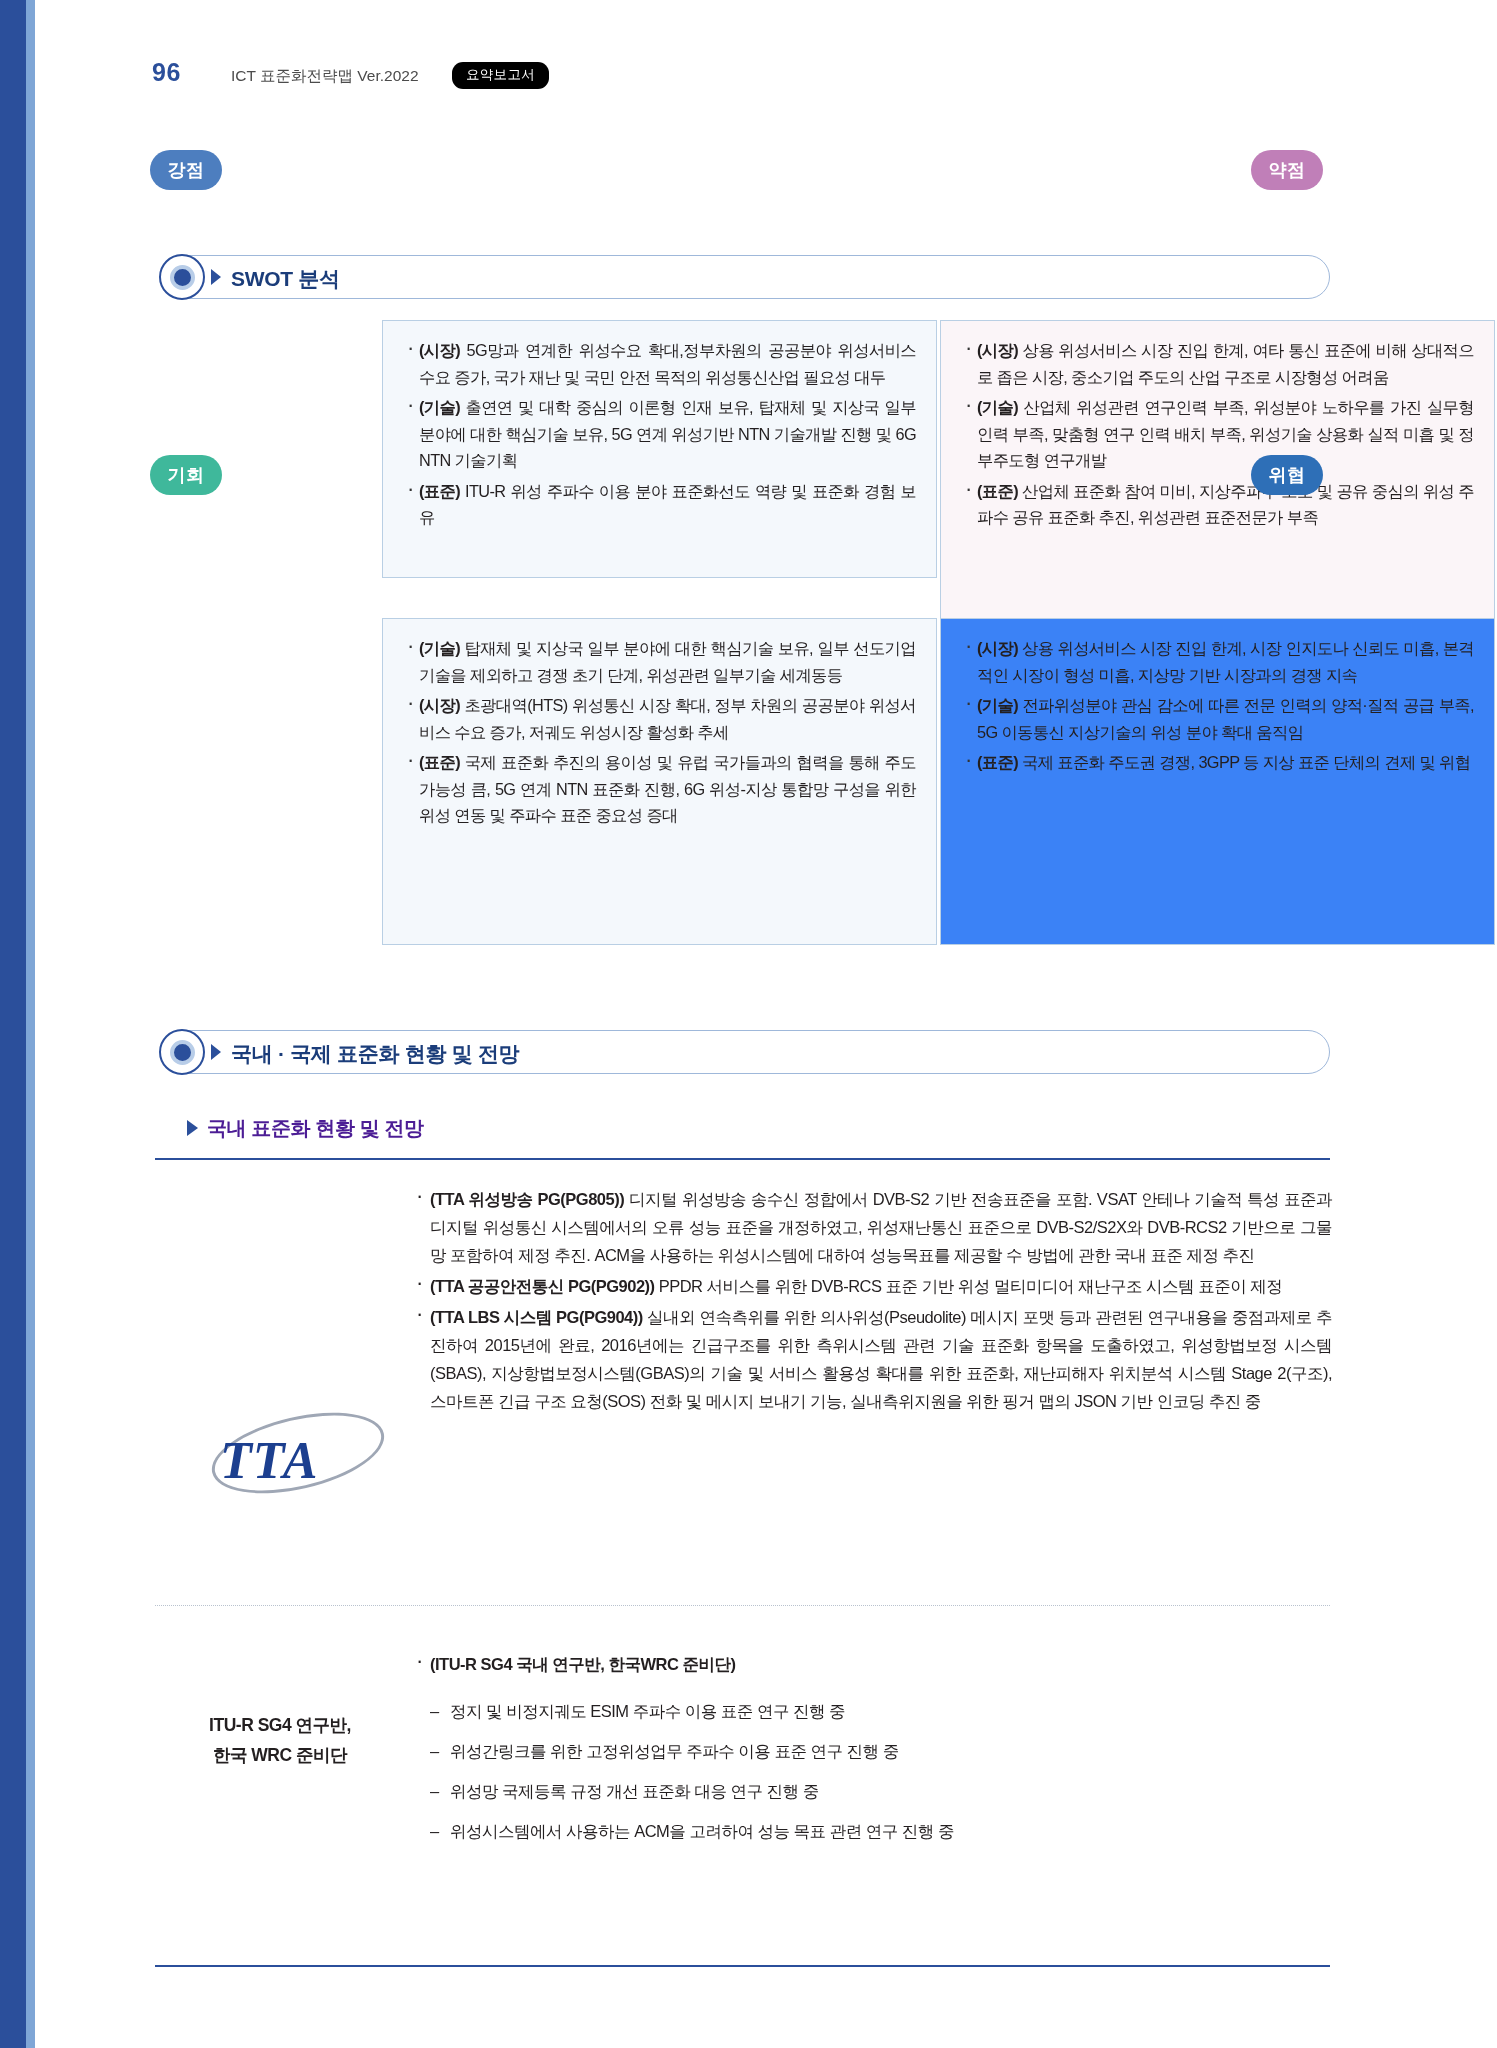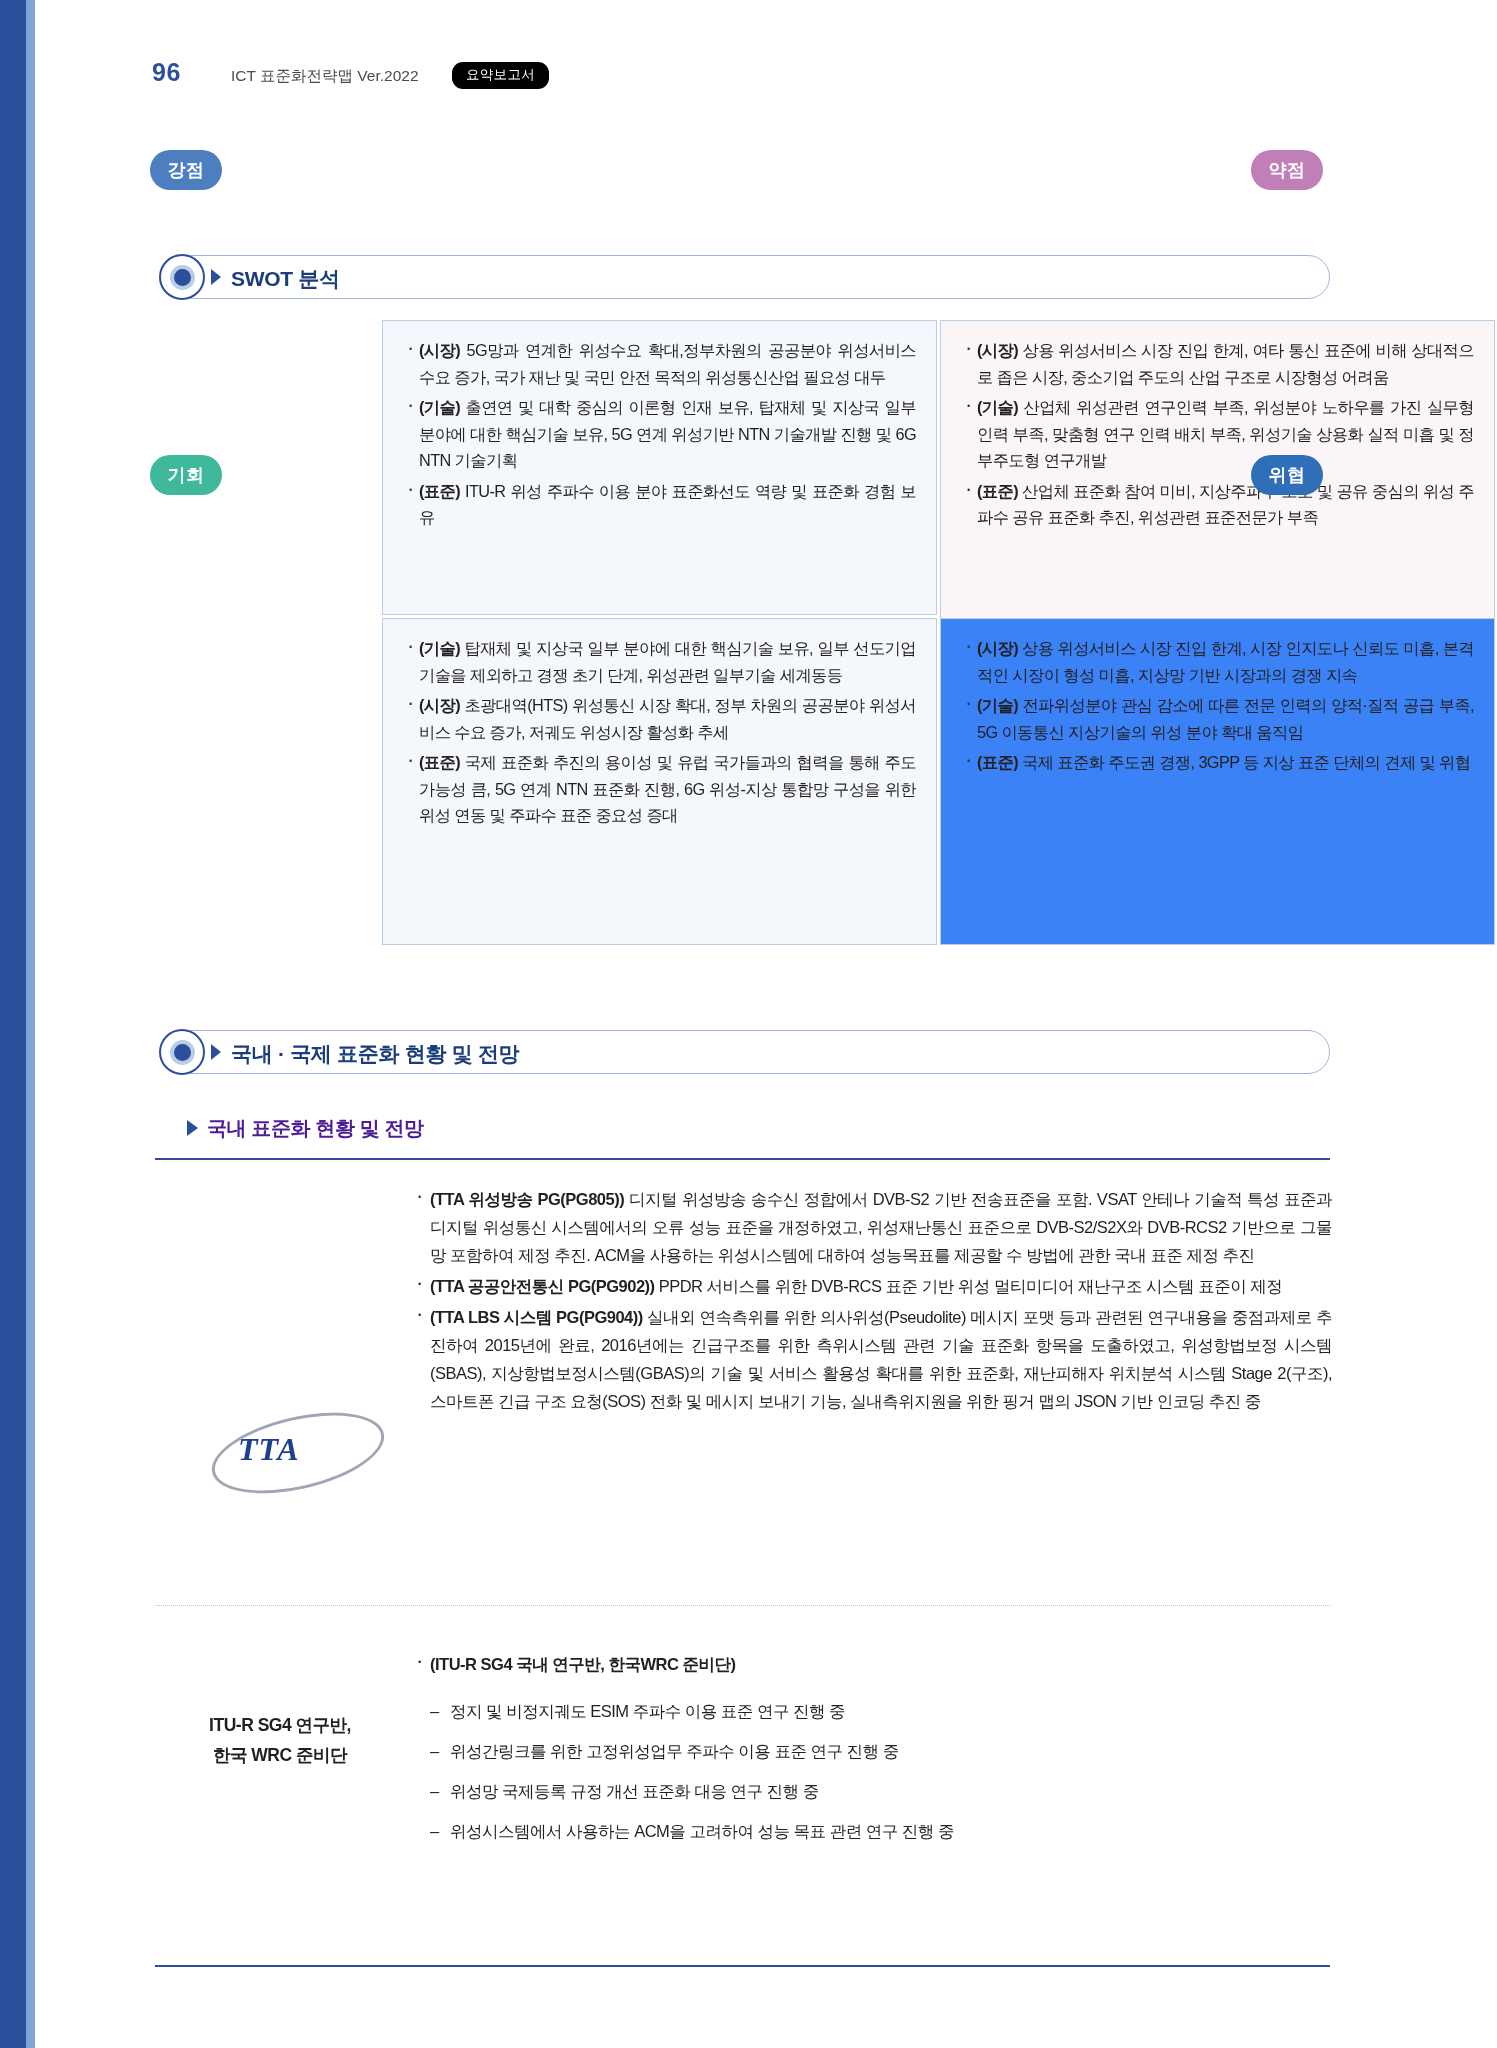--- a/index.html
+++ b/index.html
@@ -25,21 +25,21 @@
       background:#fff; border:2px solid #2b4f9b; display:flex; align-items:center; justify-content:center; }
   .sec-bar .dot i { display:block; width:17px; height:17px; border-radius:50%; background:#2b4f9b;
       border:4px solid #b8cde8; box-sizing:content-box; }
   .sec-bar .arrow { position:absolute; left:50px; top:13px; width:0;height:0;
       border-top:8px solid transparent; border-bottom:8px solid transparent; border-left:10px solid #2b4f9b;}
   .sec-bar .txt { position:absolute; left:70px; top:9px; font-size:21px; font-weight:bold; color:#1b3d7a; letter-spacing:-0.3px;}
 
   
   .swot { position:absolute; left:172px; top:320px; width:1120px; }
   .quad { position:absolute; border:1.2px solid #b9cfe4; }
-  .q-s { left:210px; top:0;   width:555px; height:295px; background:#f4f8fc; }
+  .q-s { left:210px; top:0;   width:555px; height:258px; background:#f4f8fc; }
   .q-w { left:768px; top:0;   width:555px; height:344px; background:#fbf5f8; }
   .q-o { left:210px; top:298px; width:555px; height:327px; background:#f4f8fc; }
   .q-t { left:768px; top:298px; width:555px; height:327px; background:#3b82f6; }
 
   .badge { position:absolute; width:72px; height:40px; border-radius:20px; color:#fff; font-size:18px; font-weight:bold;
       display:flex; align-items:center; justify-content:center; letter-spacing:0.5px; }
   .b-s { left:150px; top:150px; background:#4d7ebf; }
   .b-w { left:1251px; top:150px; background:#c07fb8; }
   .b-o { left:150px; top:455px; background:#3fb89b; }
   .b-t { left:1251px; top:455px; background:#2e6fb7; }
@@ -54,21 +54,21 @@
   .subhead { position:absolute; font-size:20px; font-weight:bold; color:#4c1d95; letter-spacing:-0.4px;padding-left:32px; }
   .subhead .tri { display:inline-block; width:0;height:0;border-top:8px solid transparent;border-bottom:8px solid transparent;
       border-left:11px solid #2b4f9b; margin-right:9px; transform:translateY(1px); }
   .rule { position:absolute; height:2px; background:#2b4f9b; }
   .rule.dot { height:0; border-top:1.5px dotted #b9c3cf; background:none; }
 
   
   .tta { position:absolute; left:208px; top:1395px; width:180px; height:110px; }
   .tta .ell { position:absolute; left:2px; top:22px; width:176px; height:72px; border:3.5px solid #9fa7b5;
      border-radius:50%; transform:rotate(-13deg); }
-  .tta .word { position:absolute; left:30px; top:36px; font-size:32px; font-weight:bold; font-style:italic;
+  .tta .word { position:absolute; left:12px; top:36px; font-size:52px; font-weight:bold; font-style:italic;
      color:#1c3f8f; letter-spacing:1px; font-family:"Liberation Serif", serif; }
 
   .body-txt { font-size:16.5px; line-height:28px; letter-spacing:-0.5px; color:#231f20; text-align:justify; }
 
   ul.dlist { list-style:none; margin:0; padding:0; }
   ul.dlist > li { position:relative; padding-left:18px; margin-bottom:3px; }
   ul.dlist > li:before { content:"·"; position:absolute; left:4px; top:-3px; font-size:22px; }
   ul.dash { list-style:none; margin:0; padding:0; }
   ul.dash > li { position:relative; padding-left:20px; margin-bottom:12px; }
   ul.dash > li:before { content:"–"; position:absolute; left:0; top:0; }

